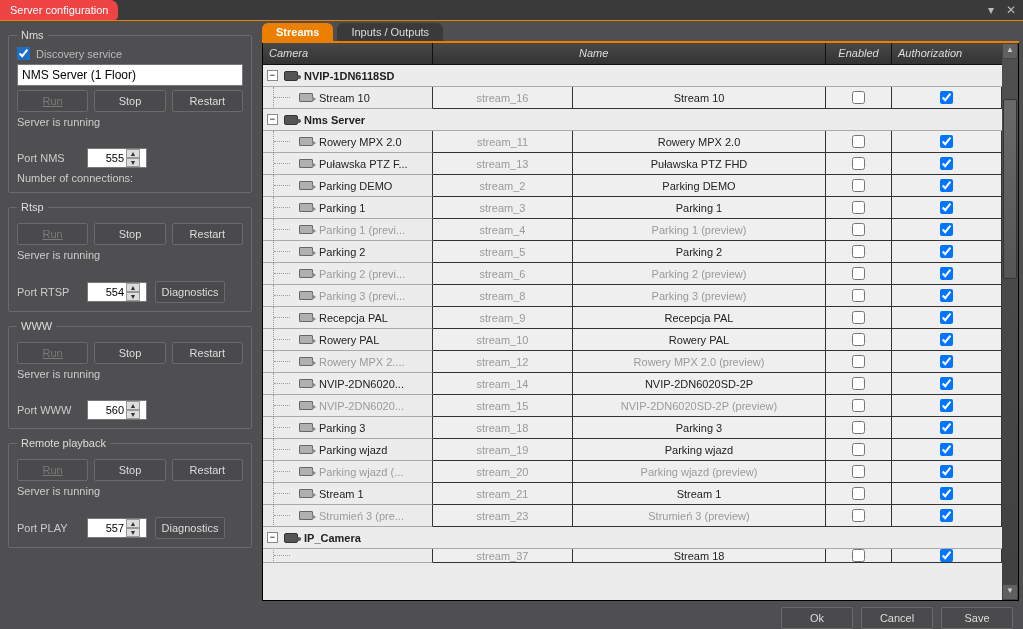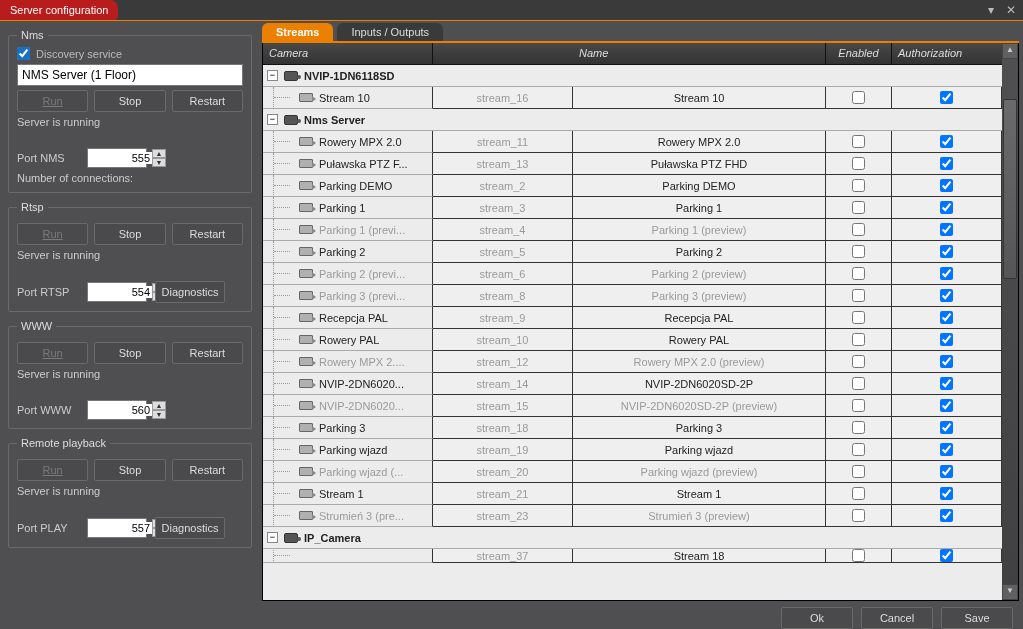--- a/index.html
+++ b/index.html
@@ -12,21 +12,21 @@
     color: #ccc;
     overflow: hidden;
   }
   .window { display: flex; flex-direction: column; height: 100%; }
   .titlebar {
     display: flex; align-items: center;
     background: #3a3a3a;
     height: 20px;
   }
   .title-tab {
-    background: #b91c1c;
+    background: #ef4444;
     color: #fff;
     font-weight: normal;
     padding: 2px 10px;
     border-top-right-radius: 8px;
     border-bottom-right-radius: 4px;
     height: 20px;
     line-height: 16px;
   }
   .titlebar .spacer { flex: 1; }
   .titlebar .win-btn { width: 16px; color: #bbb; font-size: 12px; text-align: center; cursor: pointer; margin-right: 4px; }
@@ -70,21 +70,21 @@
     background: #4a4a4c;
     color: #ddd;
     border: 1px solid #6a6a6a;
     cursor: pointer;
     font-size: 11px;
     border-radius: 2px;
   }
   .btn:disabled { color: #7a7a7a; cursor: default; text-decoration: underline; }
   .kv { display:flex; align-items:center; gap:8px; margin-top:20px; }
   .kv .label { width: 62px; color: #ccc; }
-  .spin-wrap { display:flex; align-items:center; background:#fff; border:1px solid #777; height:20px; width:60px;padding-left:26px; }
+  .spin-wrap { display:flex; align-items:center; background:#fff; border:1px solid #777; height:20px; width:60px; }
   .spin-wrap input { border:0; width:38px; text-align:right; padding-right:2px; font-size:11px; outline:none; }
   .spin-btns { display:flex; flex-direction:column; }
   .spin-btns .sp { width:14px; height:9px; background:#ddd; border:1px solid #999; font-size:7px; line-height:7px; text-align:center; color:#333; cursor:pointer; }
   .status { color:#ccc; margin-top:4px; }
   .right-panel {
     flex:1;
     display:flex;
     flex-direction:column;
     background:#4f4f51;
     padding-left:2px;

